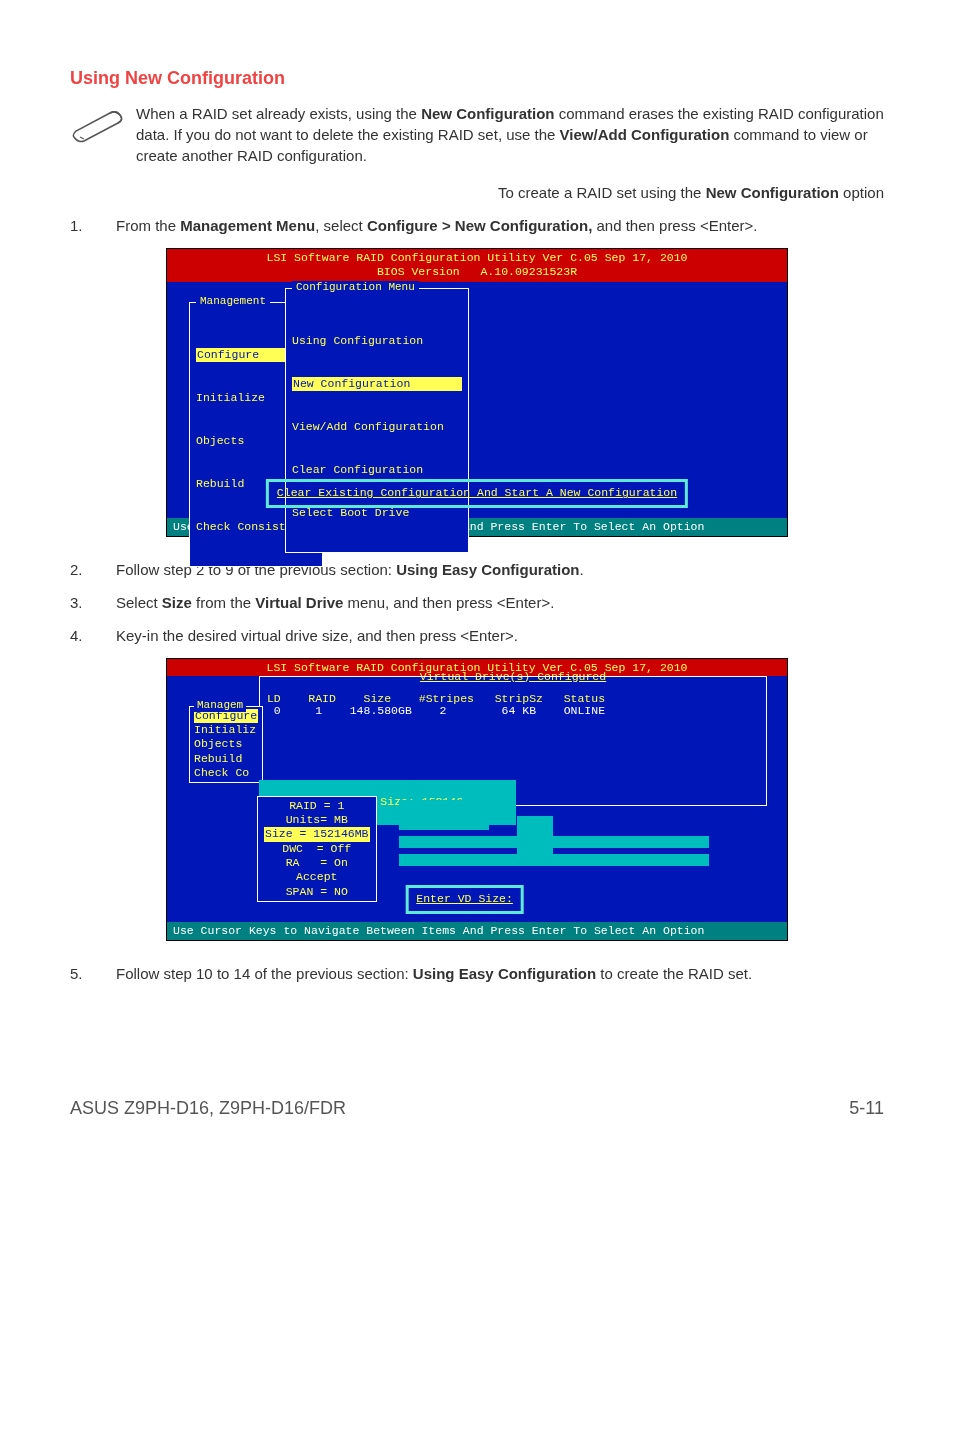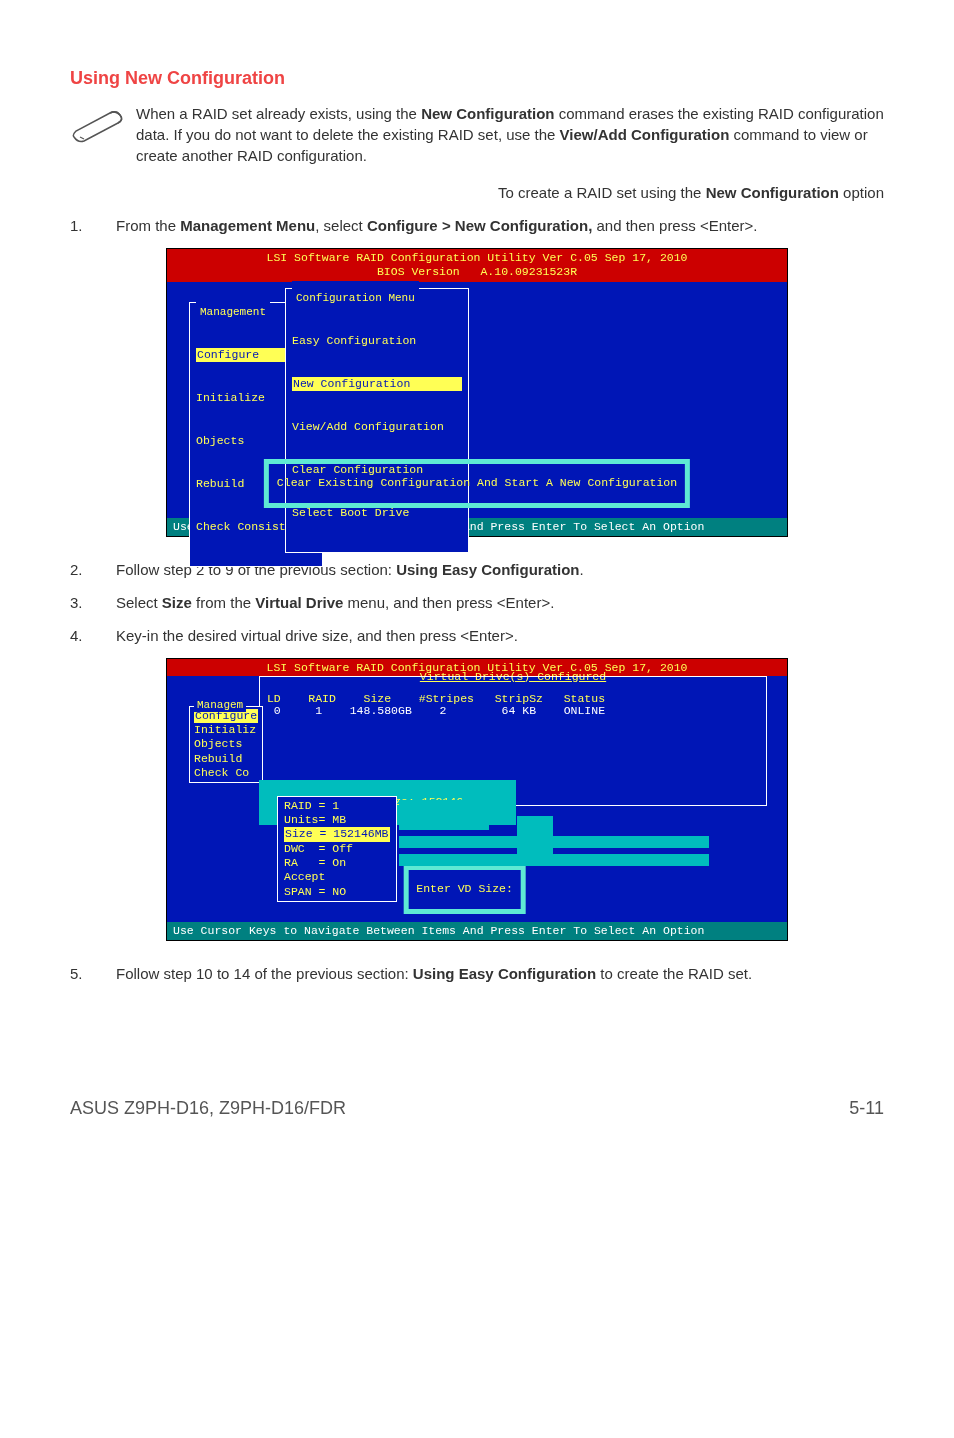--- a/index.html
+++ b/index.html
@@ -84,44 +84,45 @@
     border: 1px solid #fff;
     padding: 2px 6px;
     white-space: pre;
     color: #ffff55;
     background: #0016b6;
   }
   .bbox .title {
     position: absolute;
     top: -8px;
     left: 6px;
-    padding: 11px 4px;
+    padding: 0 4px;
     background: #0016b6;
     color: #ffff55;
     font-size: 11px;
   }
   .bbox .line { display: block; }
   .hl-line {
     color: #ffff55;
     display: block;
   }
   .sel-line {
     background: #ffff55;
     color: #0016b6;
     display: inline-block;
     padding: 0 1px;
   }
   .msgbox {
     position: absolute;
     left: 50%;
     transform: translateX(-50%);
-    border: 5px solid #5eead4;
-    padding: 12px 8px;
-    color: #ffff55;
-    white-space: pre;
+    border: 3px solid #5eead4;
+    padding: 4px 8px;
+    color: #ffff55;
+    white-space: pre;
+    text-decoration: underline;
   }
   .bios .footer {
     background: #008080;
     color: #fff;
     padding: 2px 6px;
     white-space: pre;
   }
   
   .table-head {
     color: #ffff55;
@@ -163,28 +164,29 @@
     position: absolute;
     left: 92px;
     top: 104px;
     background: #00bdbd;
     color: #ffff55;
     padding: 1px 4px;
     white-space: pre;
   }
   .props-box {
     position: absolute;
-    left: 110px;
+    left: 90px;
     top: 120px;
     border: 1px solid #fff;
     padding: 2px 6px 2px 6px;
     color: #ffff55;
     line-height: 1.25;
     z-index: 3;
     background: #0016b6;
+    text-align: center;
   }
   .props-box span { display: block; white-space: pre; }
   .stripe-bar {
     position: absolute;
     background: #00bdbd;
     height: 11px;
   }
   .page-footer {
     display: flex;
     justify-content: space-between;
@@ -235,21 +237,21 @@
         <span class="title">Management</span>
         <span class="line sel-line">Configure</span>
         <span class="line hl-line">Initialize</span>
         <span class="line hl-line">Objects</span>
         <span class="line hl-line">Rebuild</span>
         <span class="line hl-line">Check Consistency</span>
       </div>
 
       <div class="bbox" style="left:118px; top:6px; width:170px;">
         <span class="title">Configuration Menu</span>
-        <span class="line hl-line">Easy Configuration</span>
+        <span class="line hl-line">Using Configuration</span>
         <span class="line sel-line">New Configuration</span>
         <span class="line hl-line">View/Add Configuration</span>
         <span class="line hl-line">Clear Configuration</span>
         <span class="line hl-line">Select Boot Drive</span>
       </div>
       <div class="msgbox" style="bottom:10px;">Clear Existing Configuration And Start A New Configuration</div>
     </div>
     <div class="footer">Use Cursor Keys to Navigate Between Items And Press Enter To Select An Option</div>
   </div>
 

